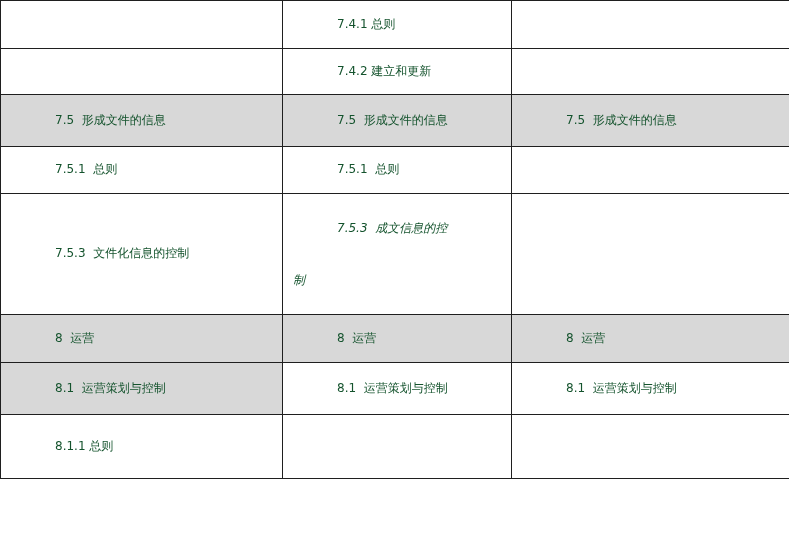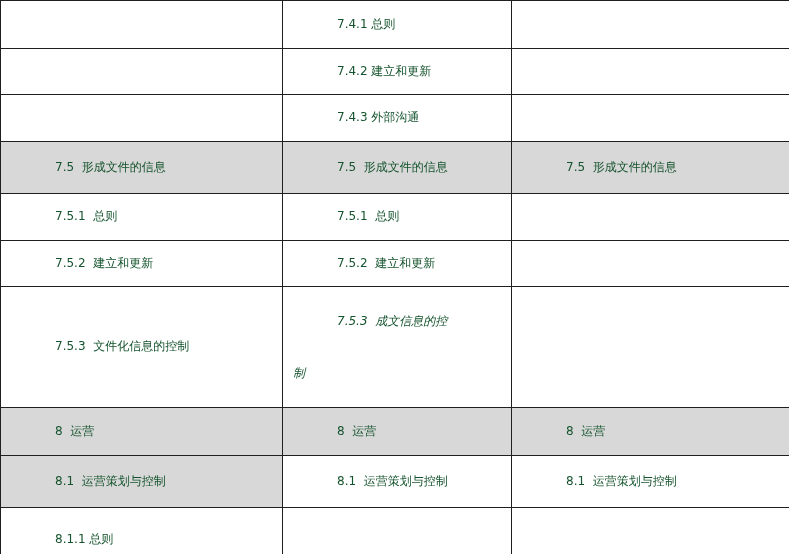--- a/index.html
+++ b/index.html
@@ -82,59 +82,37 @@
         <td>
             <p></p>
           </td>
         <td>
             <p>7.4.2 建立和更新</p>
           </td>
         <td>
             <p></p>
           </td>
       </tr>
-      <tr class="r3">
-        <td>
-            <p></p>
-          </td>
-        <td>
-            <p>7.4.3 外部沟通</p>
-          </td>
-        <td>
-            <p></p>
-          </td>
-      </tr>
       <tr class="r4">
         <td class="shaded">
             <p>7.5  形成文件的信息</p>
           </td>
         <td class="shaded">
             <p>7.5  形成文件的信息</p>
           </td>
         <td class="shaded">
             <p>7.5  形成文件的信息</p>
           </td>
       </tr>
       <tr class="r5">
         <td>
             <p>7.5.1  总则</p>
           </td>
         <td>
             <p>7.5.1  总则</p>
-          </td>
-        <td>
-            <p></p>
-          </td>
-      </tr>
-      <tr class="r6">
-        <td>
-            <p>7.5.2  建立和更新</p>
-          </td>
-        <td>
-            <p>7.5.2  建立和更新</p>
           </td>
         <td>
             <p></p>
           </td>
       </tr>
       <tr class="r7">
         <td>
             <p>7.5.3  文件化信息的控制</p>
           </td>
         <td class="tall-wrap">

